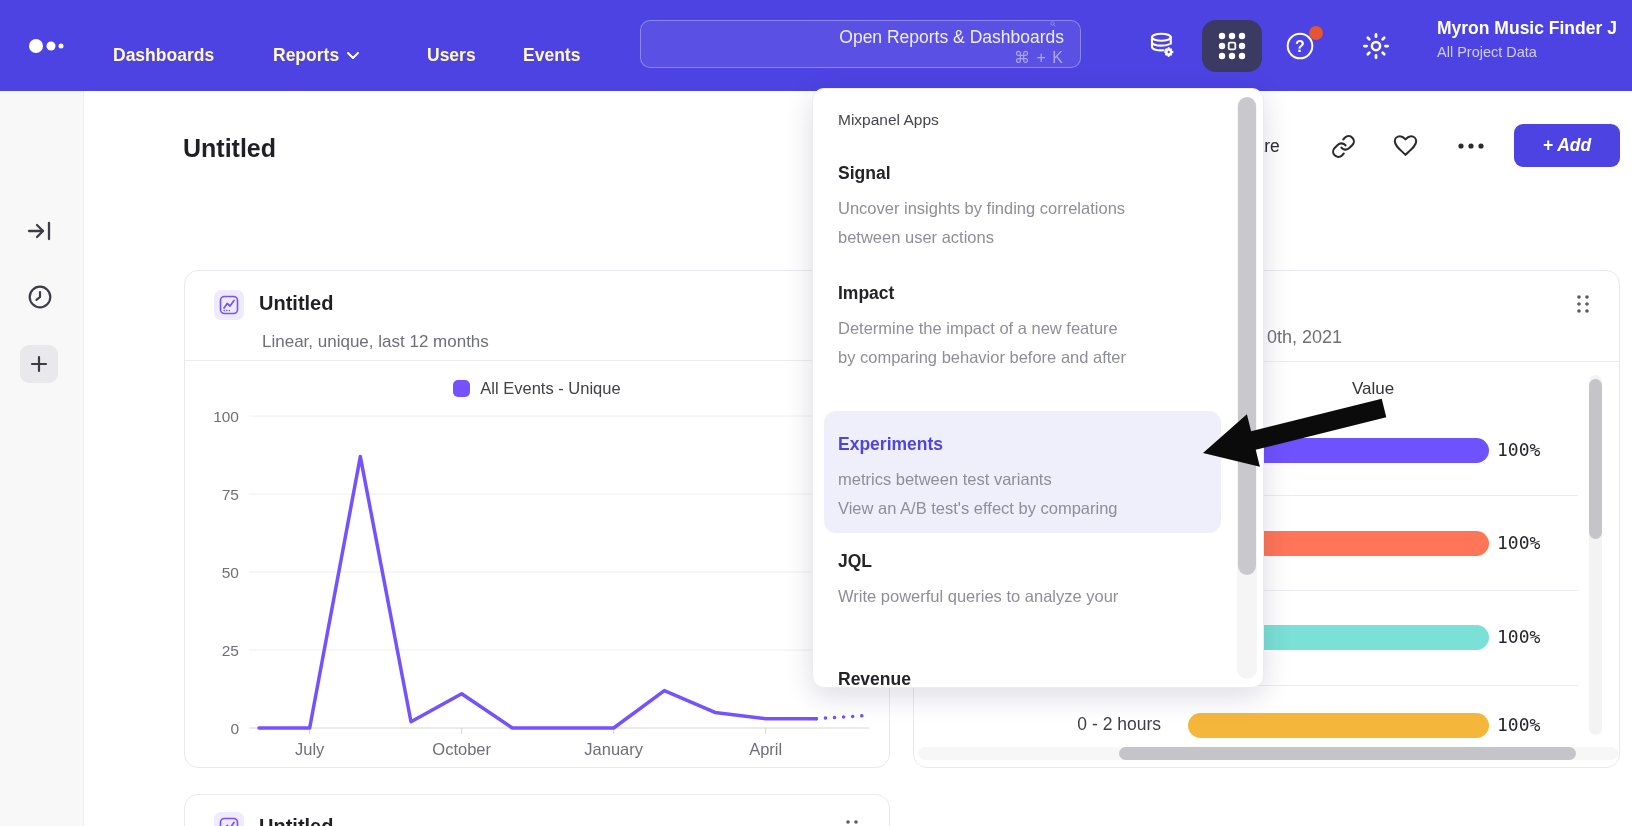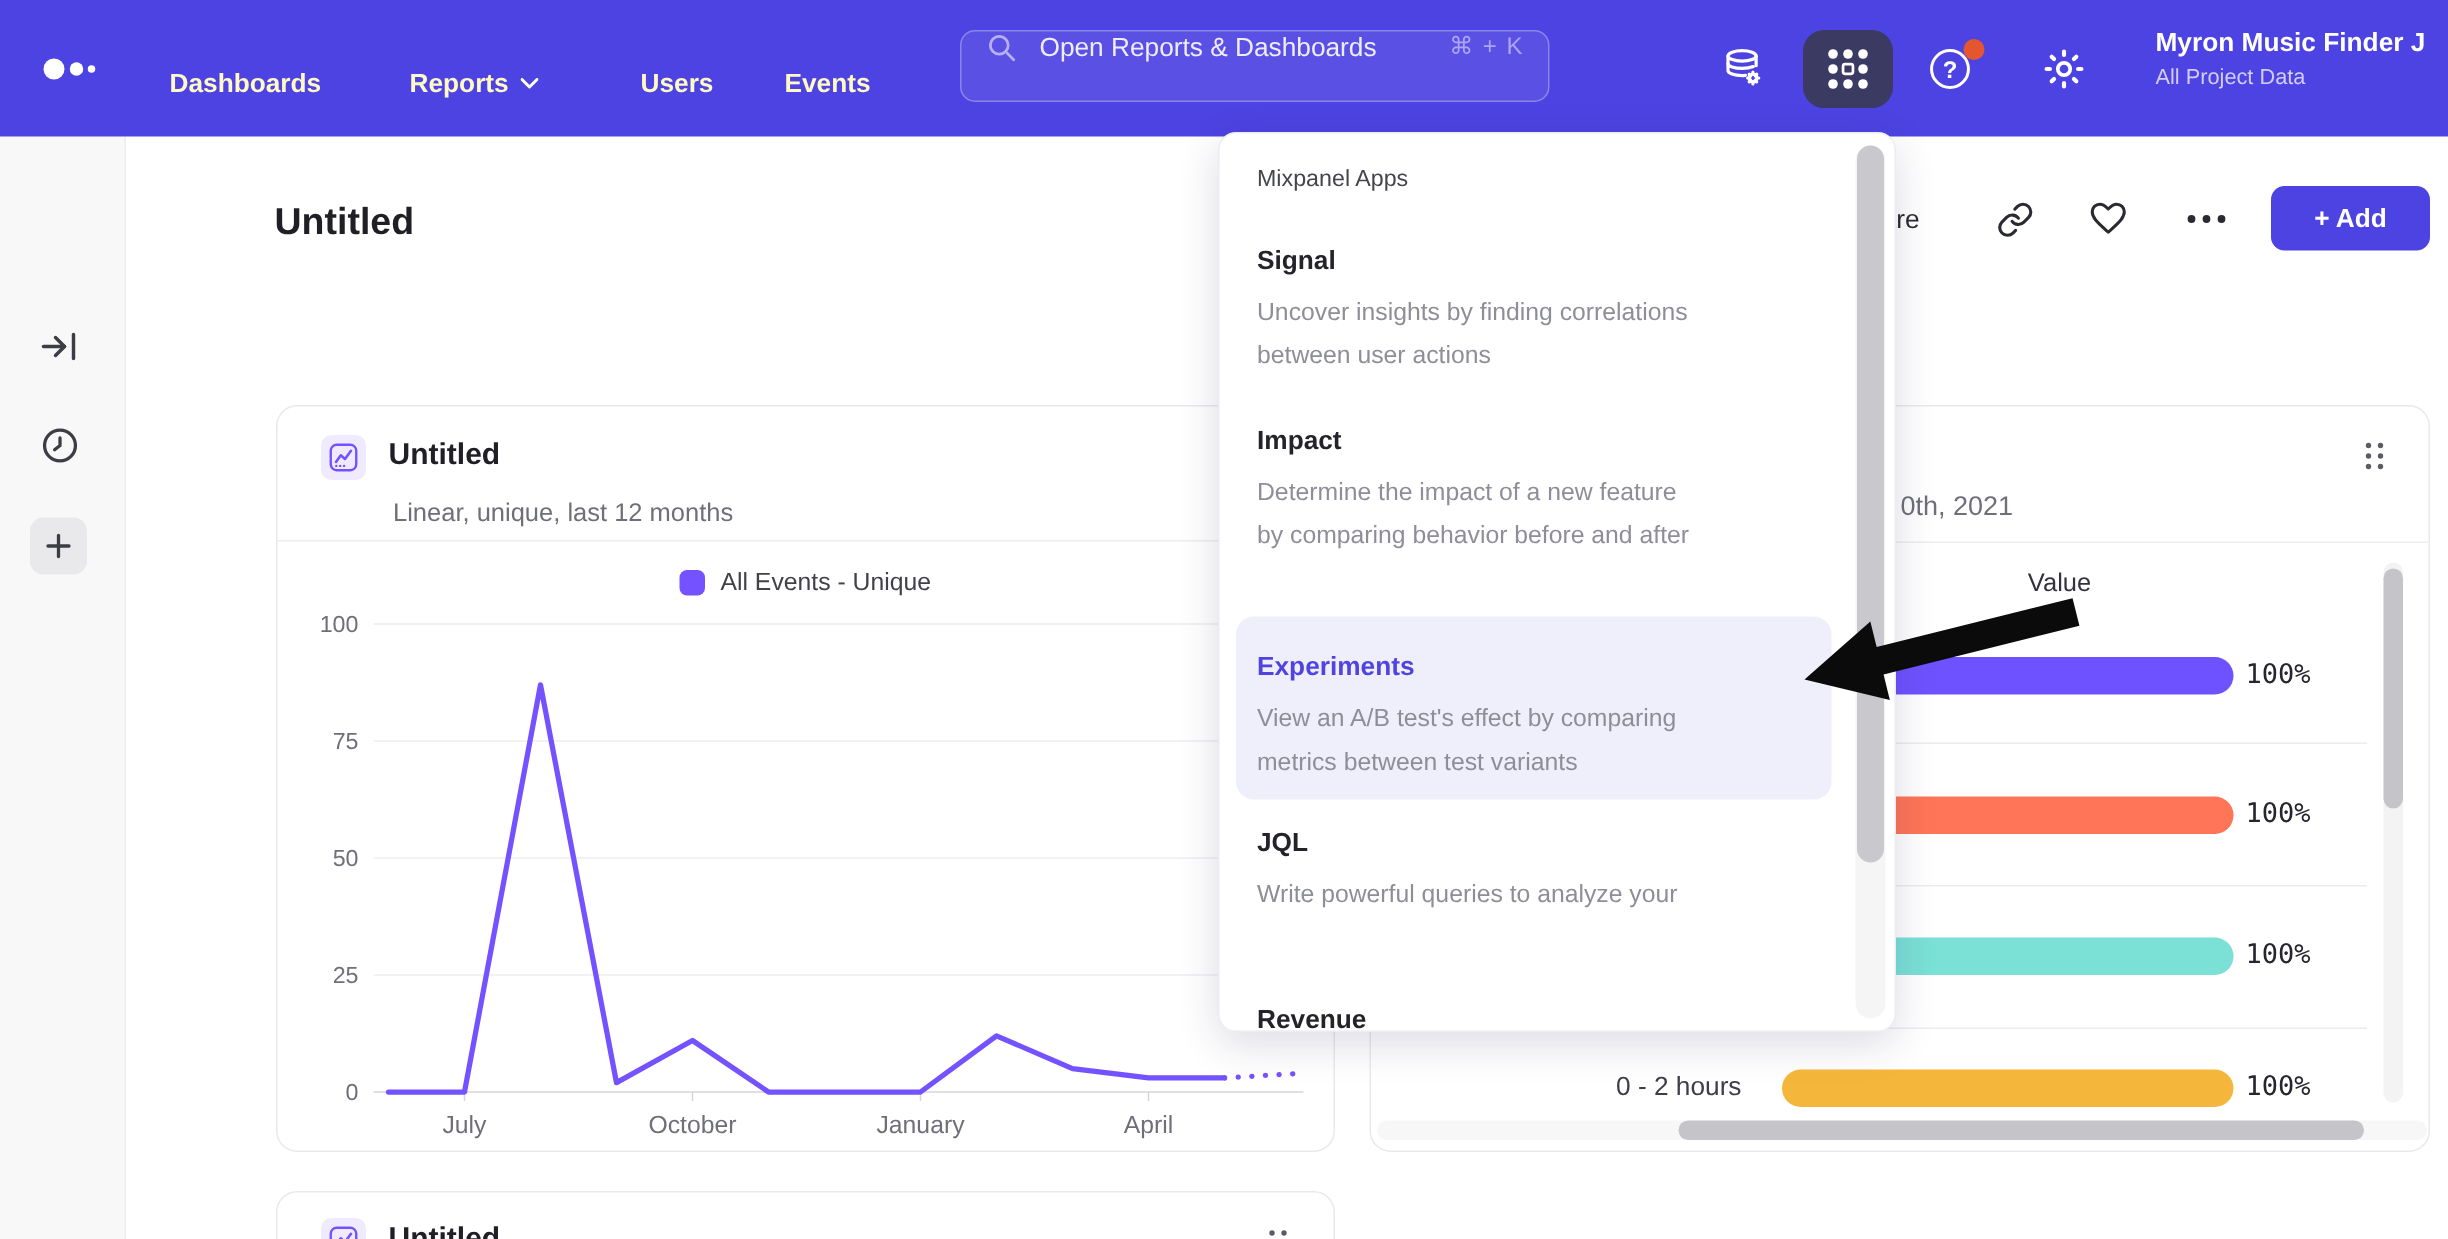--- a/index.html
+++ b/index.html
@@ -4,23 +4,23 @@
 <style>
   html,body{margin:0;padding:0;background:#ffffff;}
   #app{position:relative;width:1632px;height:826px;overflow:hidden;
        font-family:"Liberation Sans","DejaVu Sans",sans-serif;background:#ffffff;}
   .abs{position:absolute;}
 
   
   .nav{position:absolute;left:0;top:0;width:1632px;height:91px;background:#4c43e2;z-index:5;}
   .nav-item{position:absolute;top:0;height:111px;display:flex;align-items:center;gap:8px;
             color:#fef9c3;font-size:17.5px;font-weight:600;cursor:pointer;}
-  .search-box{position:absolute;left:640px;top:20px;width:393px;height:48px;border-radius:10px;
+  .search-box{position:absolute;left:640px;top:20px;width:441px;height:48px;border-radius:10px;
               background:rgba(255,255,255,0.08);border:1px solid rgba(255,255,255,0.30);
-              display:flex;align-items:flex-start;box-sizing:border-box;padding:0 16px;}
+              display:flex;align-items:flex-end;box-sizing:border-box;padding:0 16px;flex-direction:column;}
   .search-ph{color:#efedfd;font-size:17.5px;margin-left:14px;flex:1;}
   .search-sc{color:#aba4f0;font-size:16px;letter-spacing:1px;}
   .nav-icon-btn{position:absolute;top:0;height:91px;display:flex;align-items:center;cursor:pointer;}
   .apps-btn{position:absolute;left:1202px;top:20px;width:60px;height:52px;border-radius:14px;
             background:#3b3a63;display:flex;align-items:center;justify-content:center;cursor:pointer;}
   .user-block{position:absolute;left:1437px;top:18px;width:195px;overflow:hidden;cursor:pointer;}
   .user-name{color:#ffffff;font-size:17.5px;font-weight:700;white-space:nowrap;}
   .user-proj{color:#d2cdf6;font-size:14.5px;margin-top:5px;white-space:nowrap;}
   .help-badge{position:absolute;left:1309px;top:26px;width:14px;height:14px;border-radius:50%;background:#e4562f;}
 
@@ -31,21 +31,21 @@
             justify-content:center;cursor:pointer;}
   .plus-btn{position:absolute;left:20px;top:254px;width:38px;height:38px;border-radius:9px;
             background:#e9e9eb;display:flex;align-items:center;justify-content:center;cursor:pointer;}
 
   
   .page-title{position:absolute;left:183px;top:134px;font-size:25px;font-weight:700;color:#201f26;}
   .share-frag{position:absolute;left:1233px;top:136px;font-size:17.5px;font-weight:500;color:#2b2a31;white-space:nowrap;z-index:2;}
   .act-icon{position:absolute;cursor:pointer;z-index:2;}
   .add-btn{position:absolute;left:1514px;top:124px;width:106px;height:43px;border-radius:9px;
            background:#4c43e2;color:#ffffff;font-size:17.5px;font-weight:600;display:flex;
-           align-items:center;justify-content:center;cursor:pointer;z-index:2;}
+           align-items:center;justify-content:center;cursor:pointer;z-index:2;font-style:italic;}
 
   .card{position:absolute;background:#ffffff;border:1px solid #e9e9ed;border-radius:14px;box-sizing:border-box;}
   #card-insights{left:184px;top:270px;width:706px;height:498px;}
   #card-table{left:913px;top:270px;width:707px;height:498px;}
   #card-bottom{left:184px;top:794px;width:706px;height:60px;}
 
   .card-icon{position:absolute;width:30px;height:30px;border-radius:7px;background:#efeafe;
              display:flex;align-items:center;justify-content:center;}
   .card-title{position:absolute;font-size:20px;font-weight:700;color:#201f26;}
   .card-sub{position:absolute;font-size:17px;color:#6f6f7a;margin-left:48px;}
@@ -339,22 +339,22 @@
         <div class="dd-item" style="top: 194px;">
     <div class="dd-title">Impact</div>
     <div class="dd-desc">
             <div>Determine the impact of a new feature</div>
             <div>by comparing behavior before and after</div>
           </div>
   </div>
         <div class="dd-item" style="top: 345px;">
     <div class="dd-title active">Experiments</div>
     <div class="dd-desc">
+            <div>metrics between test variants</div>
             <div>View an A/B test's effect by comparing</div>
-            <div>metrics between test variants</div>
           </div>
   </div>
         <div class="dd-item" style="top: 462px;">
     <div class="dd-title">JQL</div>
     <div class="dd-desc">
             <div>Write powerful queries to analyze your</div>
           </div>
   </div>
         <div class="dd-item" style="top: 580px;">
     <div class="dd-title">Revenue</div>

